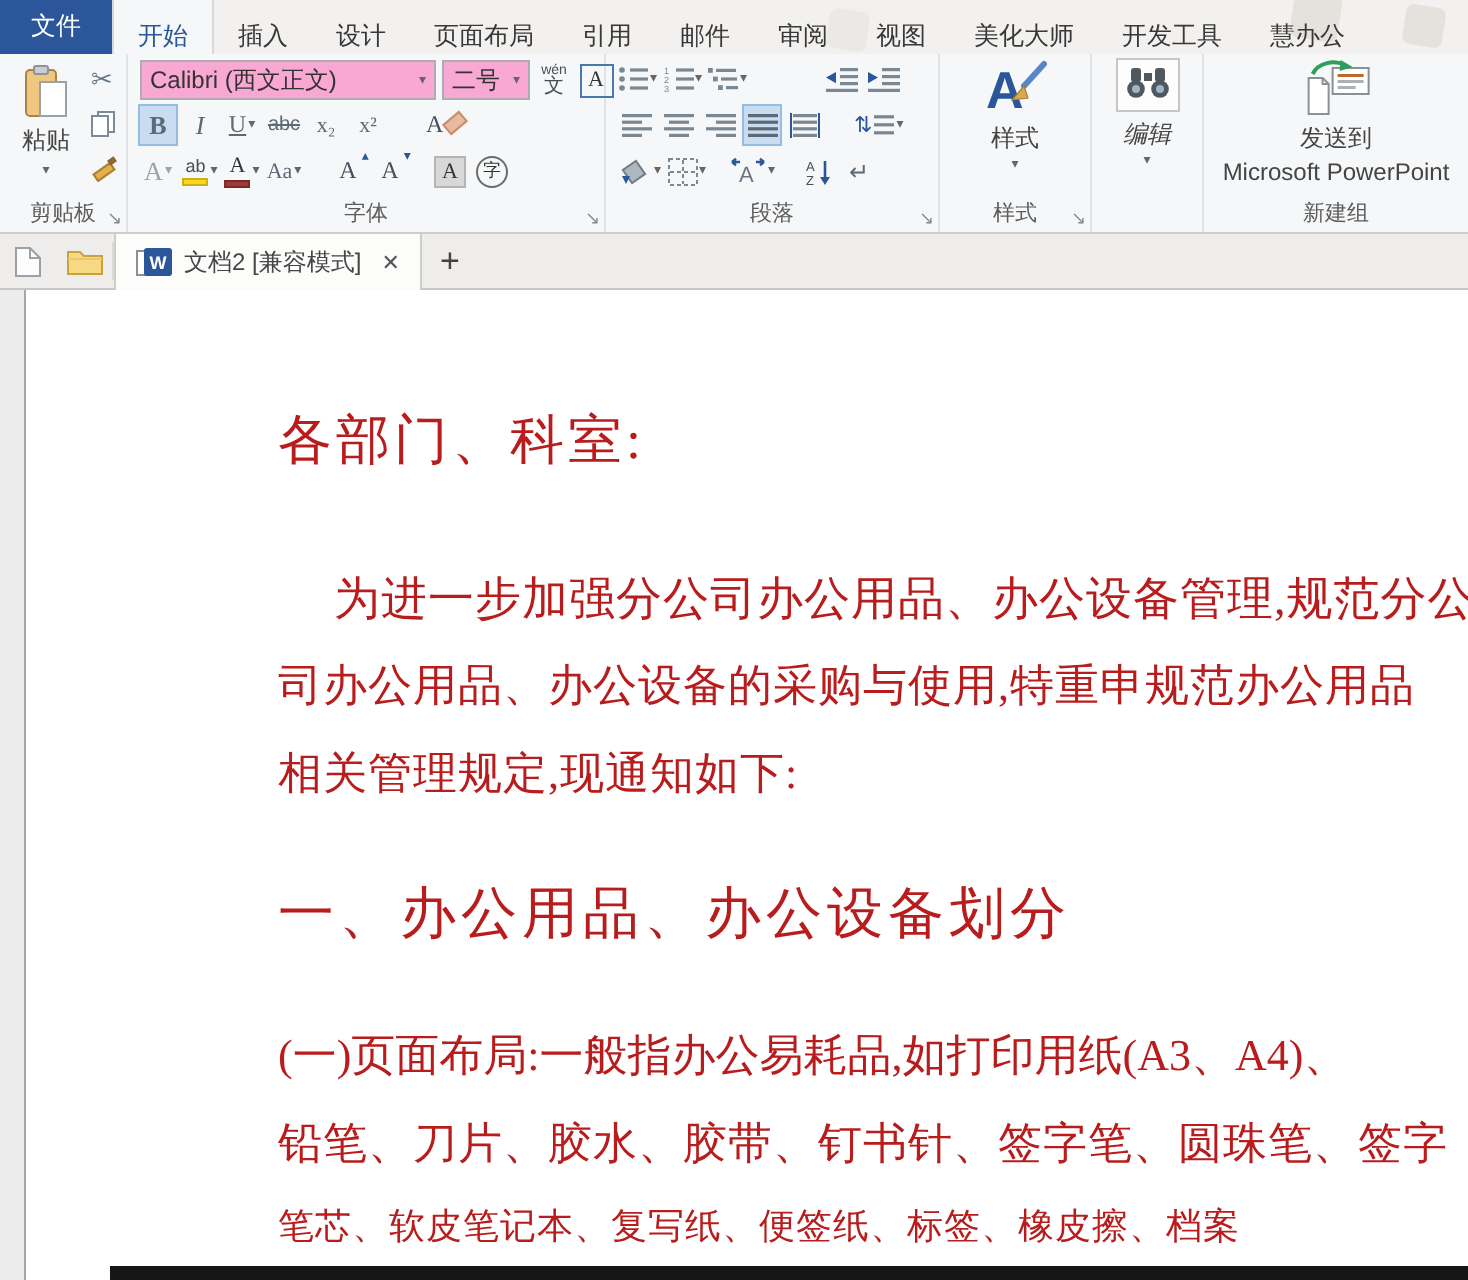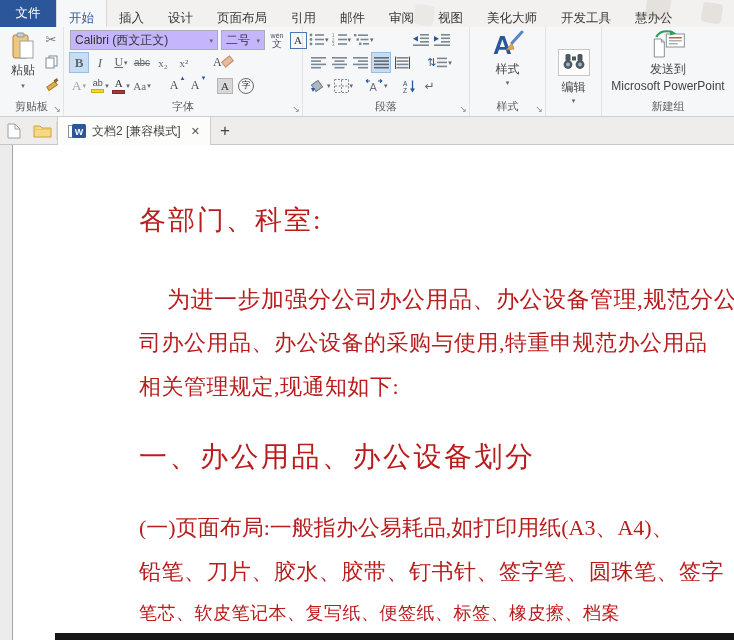--- a/index.html
+++ b/index.html
@@ -15,21 +15,21 @@
   .mtab { padding:18px 12px; font-size:12.5px; color:#383838; display:flex; align-items:center; position:relative; z-index:2; }
   .mtab.active { background:#f6f7f8; color:#2b579a; border-left:1px solid #d9d9d7; border-right:1px solid #d9d9d7; }
 
   
   .ribbon { position:absolute; top:27px; left:0; width:734px; height:90px; background:#f6f7f8; border-bottom:1px solid #d0cecb; display:flex; }
   .rg { position:relative; height:100%; border-right:1px solid #e2e3e4; flex:0 0 auto; }
   .g-clip{ width:64px; } .g-font{ width:239px; } .g-para{ width:167px; } .g-styles{ width:76px; } .g-edit{ width:56px; } .g-new{ flex:1 1 auto; border-right:none; }
   .g-label { position:absolute; bottom:2px; left:0; right:0; text-align:center; font-size:11px; color:#5c5c5c; }
   .launcher { position:absolute; right:2px; bottom:2px; font-size:9px; color:#8a8a8a; line-height:1; }
   .car { font-size:7px; color:#666; line-height:1; }
-  .combo { height:20px; background:#c4b5fd; border:1px solid #abadb3; font-size:12px; color:#333; display:flex; align-items:center; padding:0 4px; gap:4px; }
+  .combo { height:20px; background:#f9a8d4; border:1px solid #abadb3; font-size:12px; color:#333; display:flex; align-items:center; padding:0 4px; gap:4px; }
   .combo .car{ margin-left:auto; }
   .hl { background:#c8ddf2; outline:1px solid #97bde2; }
   .sbtn { min-width:18px; height:19px; display:flex; align-items:center; justify-content:center; color:#5d6a75; gap:1px; }
   .serif { font-family:"Liberation Serif","DejaVu Serif",serif; }
 
   
   .paste-btn { position:absolute; left:5px; top:3px; width:36px; height:82px; display:flex; flex-direction:column; align-items:center; font-size:12px; color:#444; padding-top:2px; }
   .paste-btn span { margin-top:3px; }
   .clip-col { position:absolute; left:42px; top:3px; display:flex; flex-direction:column; gap:3px; }
   .ic-cut { font-size:13px; color:#64788c; }
@@ -387,21 +387,21 @@
           <polygon points="21,13 15,20 23,19" fill="#d9a852" stroke="#a87f2f" stroke-width="0.6"></polygon>
         </svg>
         <span class="t1">样式</span>
         <span class="car t2">▾</span>
       </div>
       <div class="g-label">样式</div>
       <span class="launcher">↘</span>
     </div>
 
     <div class="rg g-edit">
-      <div class="bigbtn" style="left:50%;transform:translateX(-50%);top:22px;">
+      <div class="bigbtn" style="left:50%;transform:translateX(-50%);top:2px;font-style:italic;">
         <span class="binoc-frame">
           <svg width="24" height="18" viewBox="0 0 24 18">
             <rect x="3.5" y="2" width="5" height="7" rx="1.5" fill="#4f585f"></rect>
             <rect x="15.5" y="2" width="5" height="7" rx="1.5" fill="#4f585f"></rect>
             <rect x="10" y="4.5" width="4" height="4" fill="#4f585f"></rect>
             <circle cx="6" cy="12.5" r="4.4" fill="#4f585f"></circle>
             <circle cx="18" cy="12.5" r="4.4" fill="#4f585f"></circle>
             <circle cx="6" cy="12.5" r="2" fill="#9fb4c4"></circle>
             <circle cx="18" cy="12.5" r="2" fill="#9fb4c4"></circle>
           </svg>

